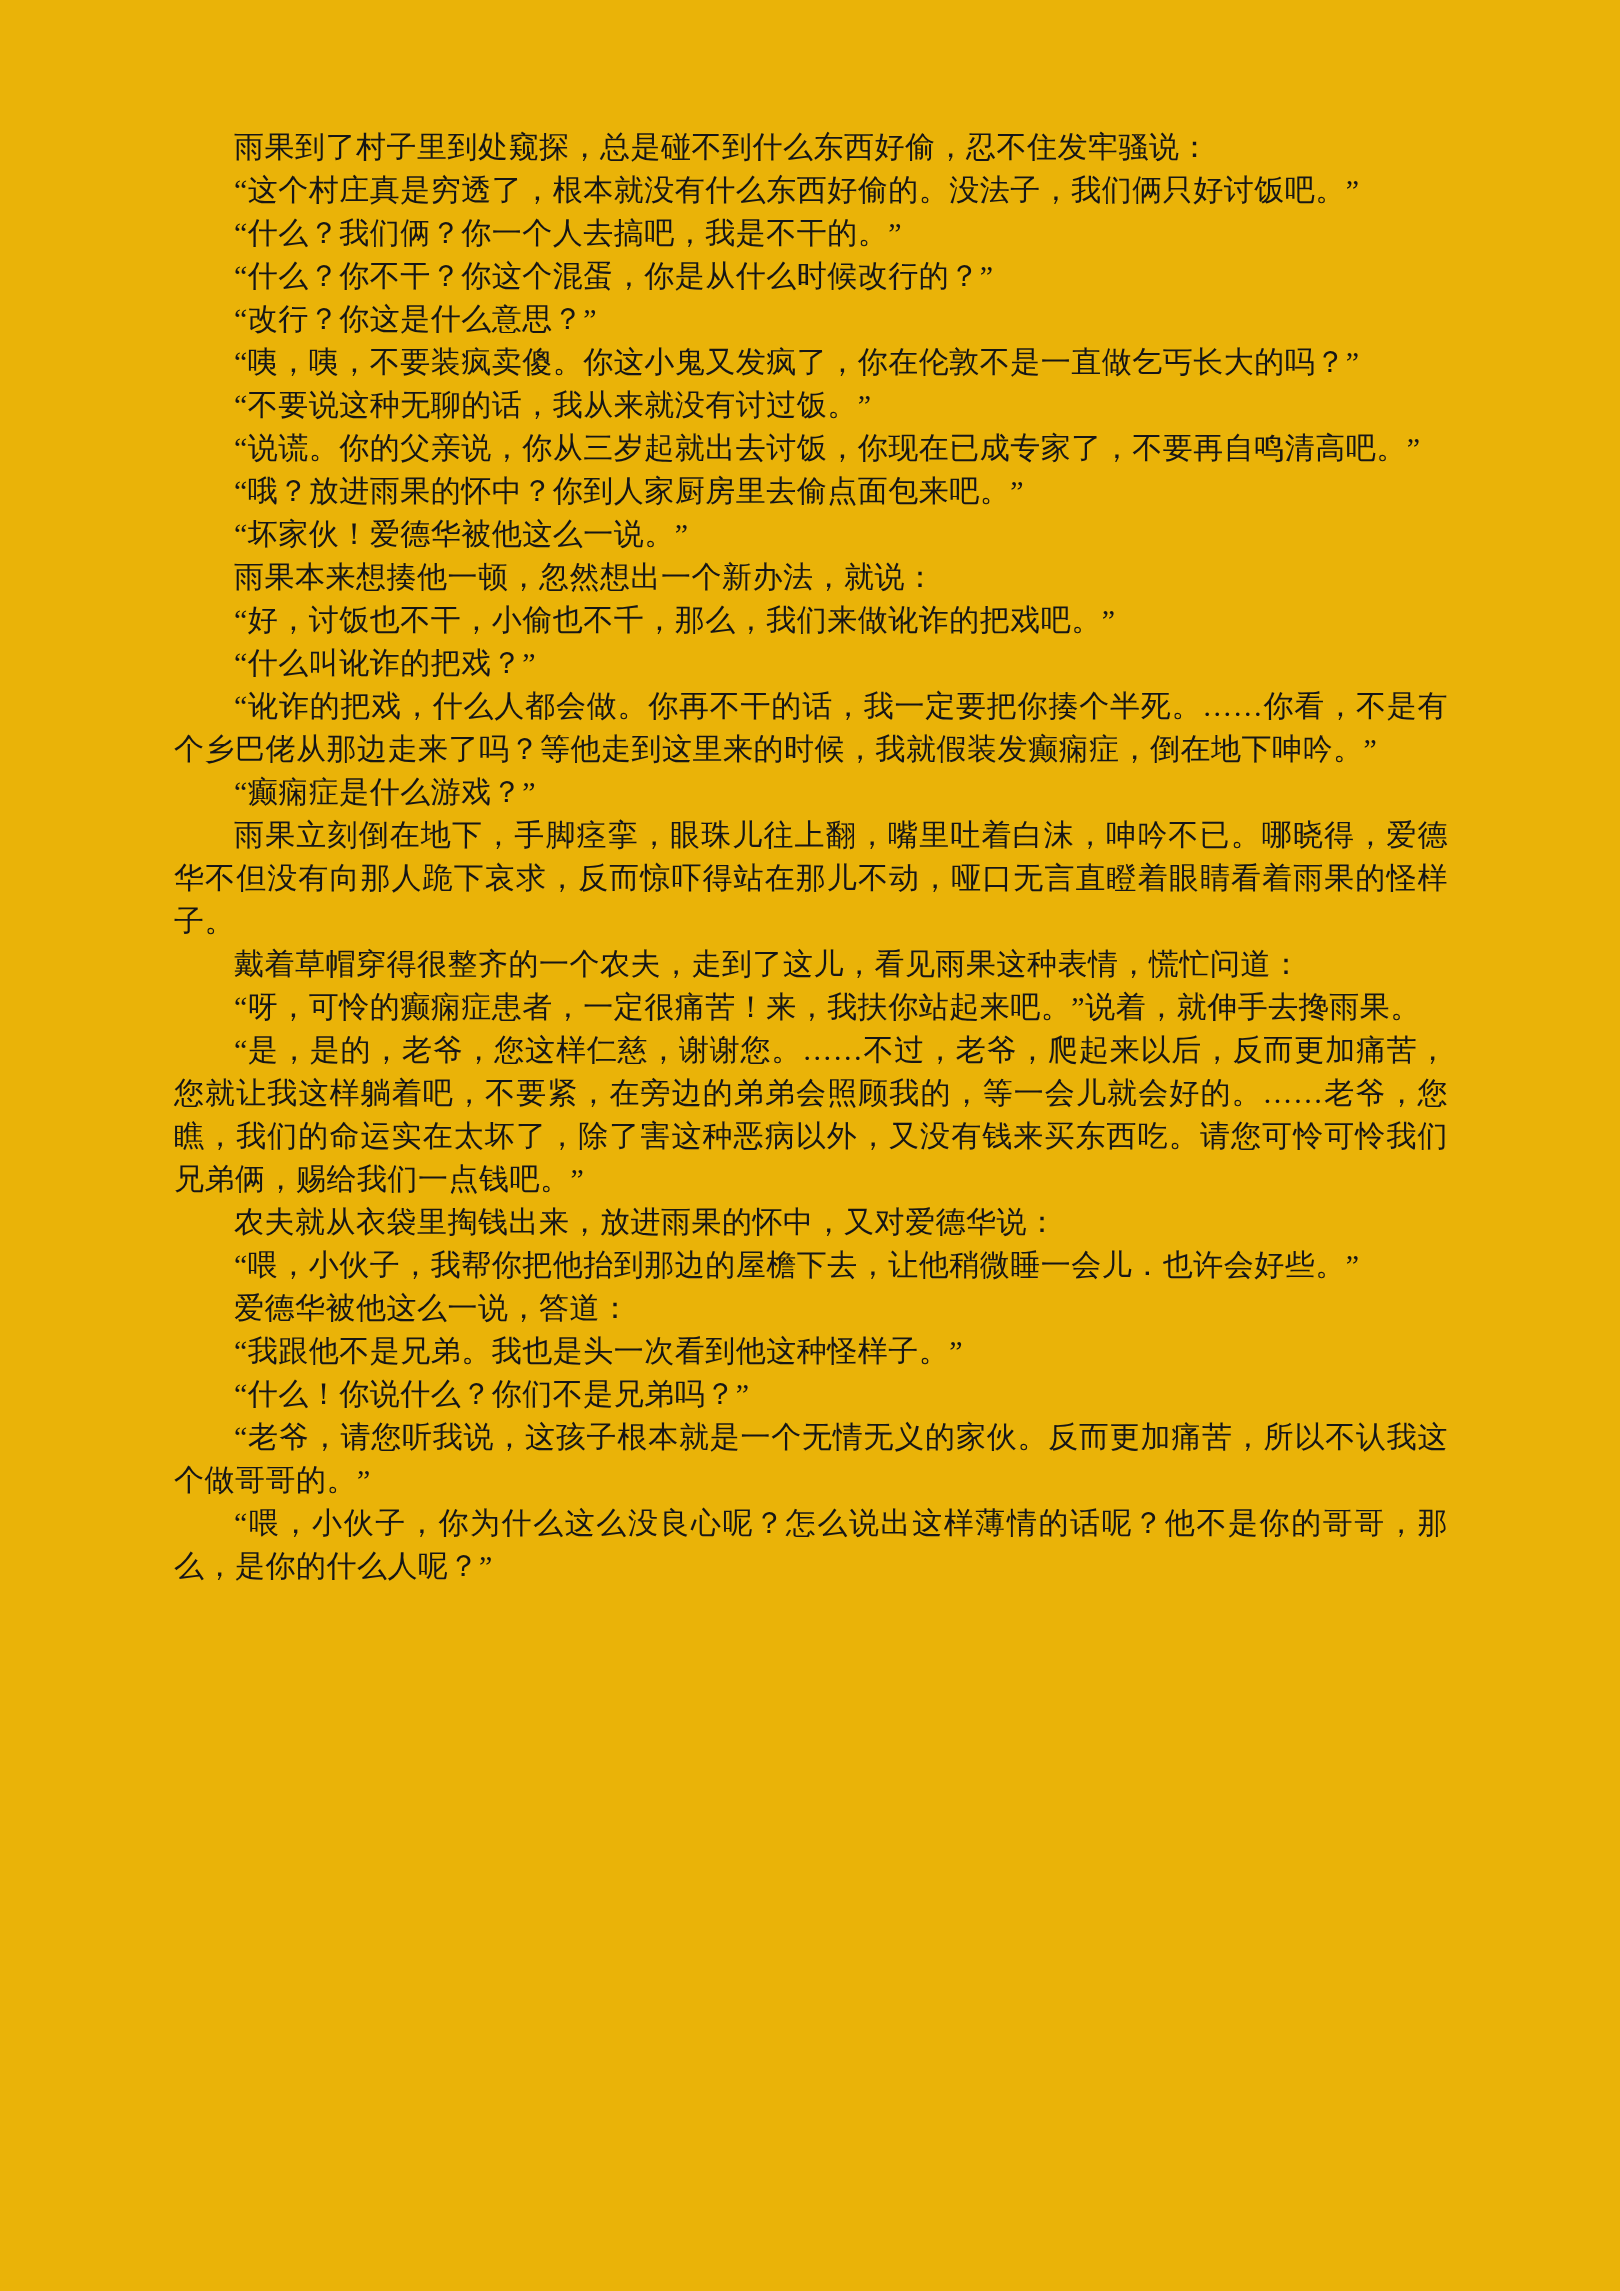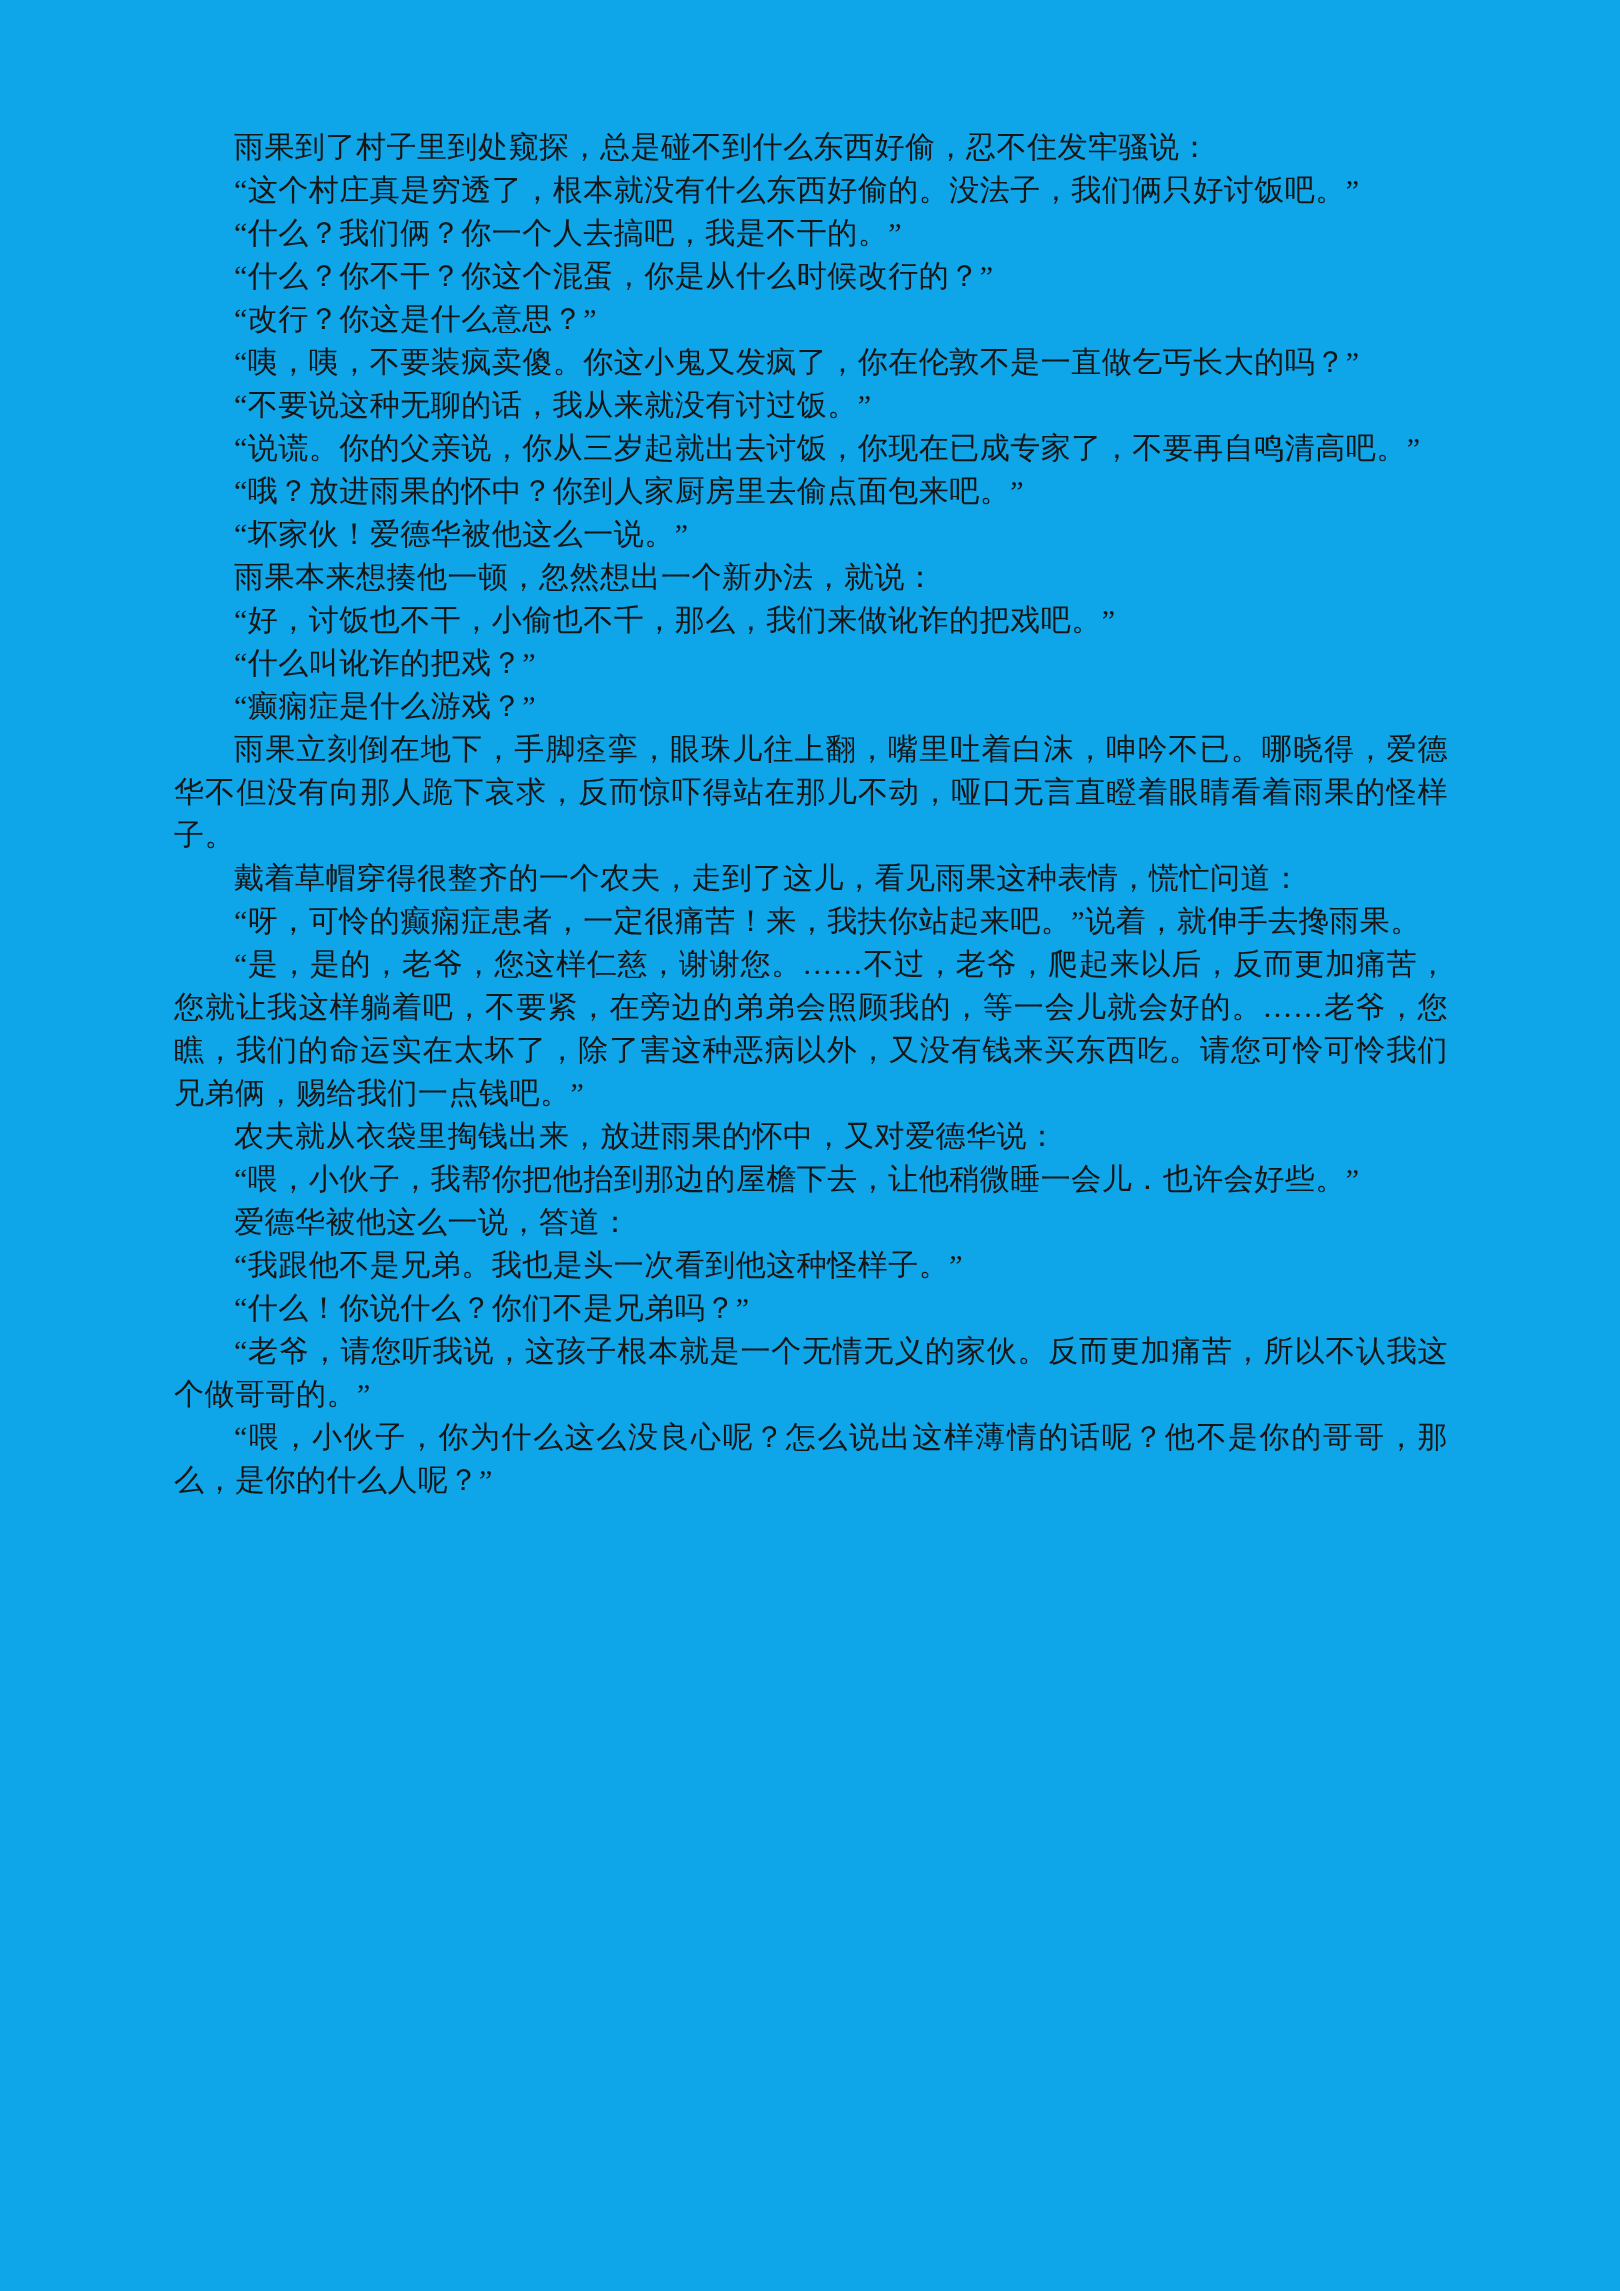--- a/index.html
+++ b/index.html
@@ -4,21 +4,21 @@
 <style>
   html, body {
     margin: 0;
     padding: 0;
     background: #ffffff;
   }
   .page {
     position: relative;
     width: 1620px;
     height: 2292px;
-    background: #0ea5e9;
+    background: #eab308;
     overflow: hidden;
   }
   .text-block {
     position: absolute;
     left: 174px;
     top: 125px;
     width: 1274px;
     font-family: "Liberation Serif", "DejaVu Serif", serif;
     font-size: 30px;
     line-height: 43px;
@@ -44,20 +44,21 @@
       <p class="para">“什么？你不干？你这个混蛋，你是从什么时候改行的？”</p>
       <p class="para">“改行？你这是什么意思？”</p>
       <p class="para">“咦，咦，不要装疯卖傻。你这小鬼又发疯了，你在伦敦不是一直做乞丐长大的吗？”</p>
       <p class="para">“不要说这种无聊的话，我从来就没有讨过饭。”</p>
       <p class="para">“说谎。你的父亲说，你从三岁起就出去讨饭，你现在已成专家了，不要再自鸣清高吧。”</p>
       <p class="para">“哦？放进雨果的怀中？你到人家厨房里去偷点面包来吧。”</p>
       <p class="para">“坏家伙！爱德华被他这么一说。”</p>
       <p class="para">雨果本来想揍他一顿，忽然想出一个新办法，就说：</p>
       <p class="para">“好，讨饭也不干，小偷也不千，那么，我们来做讹诈的把戏吧。”</p>
       <p class="para">“什么叫讹诈的把戏？”</p>
+      <p class="para">“讹诈的把戏，什么人都会做。你再不干的话，我一定要把你揍个半死。……你看，不是有个乡巴佬从那边走来了吗？等他走到这里来的时候，我就假装发癫痫症，倒在地下呻吟。”</p>
       <p class="para">“癫痫症是什么游戏？”</p>
       <p class="para">雨果立刻倒在地下，手脚痉挛，眼珠儿往上翻，嘴里吐着白沫，呻吟不已。哪晓得，爱德华不但没有向那人跪下哀求，反而惊吓得站在那儿不动，哑口无言直瞪着眼睛看着雨果的怪样子。</p>
       <p class="para">戴着草帽穿得很整齐的一个农夫，走到了这儿，看见雨果这种表情，慌忙问道：</p>
       <p class="para">“呀，可怜的癫痫症患者，一定很痛苦！来，我扶你站起来吧。”说着，就伸手去搀雨果。</p>
       <p class="para">“是，是的，老爷，您这样仁慈，谢谢您。……不过，老爷，爬起来以后，反而更加痛苦，您就让我这样躺着吧，不要紧，在旁边的弟弟会照顾我的，等一会儿就会好的。……老爷，您瞧，我们的命运实在太坏了，除了害这种恶病以外，又没有钱来买东西吃。请您可怜可怜我们兄弟俩，赐给我们一点钱吧。”</p>
       <p class="para">农夫就从衣袋里掏钱出来，放进雨果的怀中，又对爱德华说：</p>
       <p class="para">“喂，小伙子，我帮你把他抬到那边的屋檐下去，让他稍微睡一会儿．也许会好些。”</p>
       <p class="para">爱德华被他这么一说，答道：</p>
       <p class="para">“我跟他不是兄弟。我也是头一次看到他这种怪样子。”</p>
       <p class="para">“什么！你说什么？你们不是兄弟吗？”</p>

